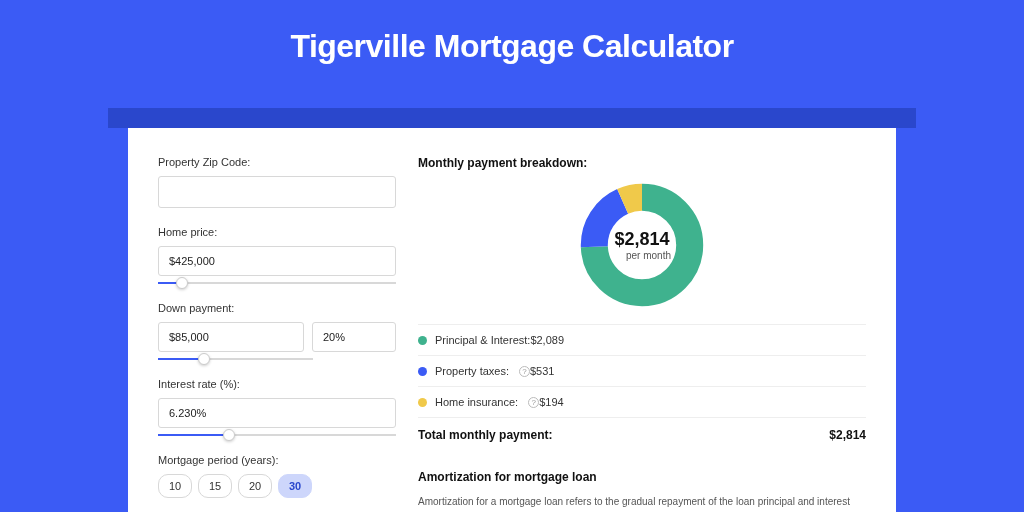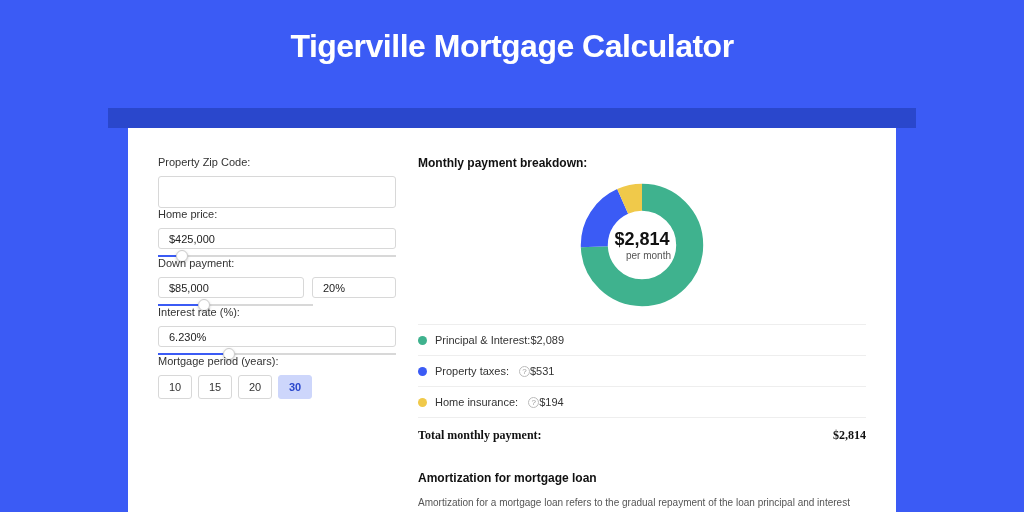--- a/index.html
+++ b/index.html
@@ -38,24 +38,24 @@
     gap: 22px;
   }
   .left-col { width: 238px; flex-shrink: 0; }
   .right-col { flex: 1; }
   .field-label {
     font-size: 11px;
     color: #333;
     margin-bottom: 8px;
     display: block;
   }
-  .field-group { position: relative; }
+  .field-group { margin-bottom: 18px; position: relative; }
   .text-input {
     width: 100%;
-    height: 21px;
+    height: 30px;
     border: 1px solid #d8d8d8;
     border-radius: 3px;
     padding: 0 10px;
     font-size: 11px;
     color: #222;
     background: #fff;
   }
   .text-input.tall { height: 32px; }
   .input-row { display: flex; gap: 8px; }
   .input-row .text-input:first-child { flex: 2; }
@@ -78,21 +78,21 @@
     width: 12px; height: 12px;
     border-radius: 50%;
     background: #fff;
     border: 1px solid #ccc;
     box-shadow: 0 1px 3px rgba(0,0,0,0.2);
   }
   .period-row { display: flex; gap: 6px; }
   .period-btn {
     width: 34px; height: 24px;
     border: 1px solid #d8d8d8;
-    border-radius: 3px;
+    border-radius: 10px;
     background: #fff;
     font-size: 11px;
     color: #333;
     display: flex;
     align-items: center;
     justify-content: center;
     cursor: pointer;
   }
   .period-btn.active {
     background: #cdd6fb;
@@ -151,21 +151,20 @@
   }
   .legend-amount { font-weight: 400; }
   .total-row {
     display: flex;
     justify-content: space-between;
     padding: 10px 0 0 0;
     border-top: 1px solid #eee;
     font-size: 12px;
     font-weight: 700;
     color: #111;
-    font-family: Liberation Serif, serif;
   }
   .amort-block { margin-top: 28px; }
   .amort-text {
     font-size: 10px;
     color: #555;
     line-height: 1.5;
     margin-top: 10px;
   }
 </style>
 </head>

